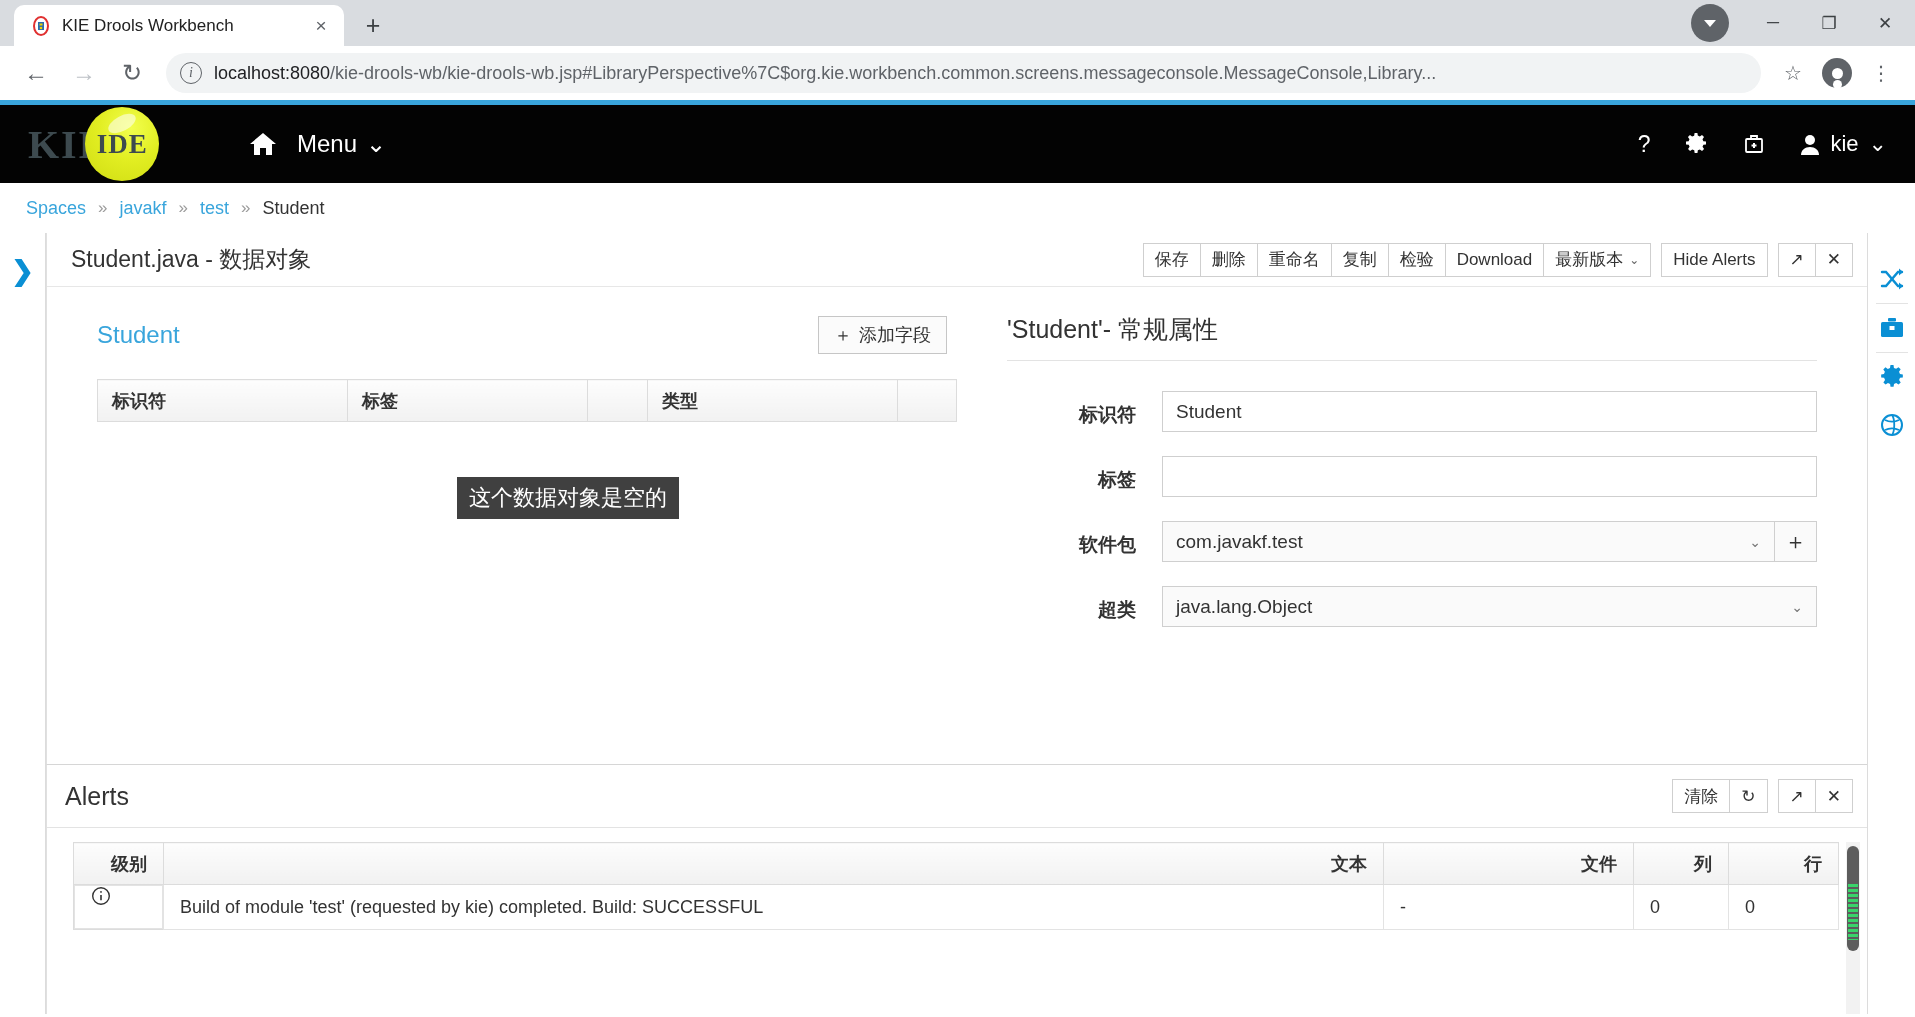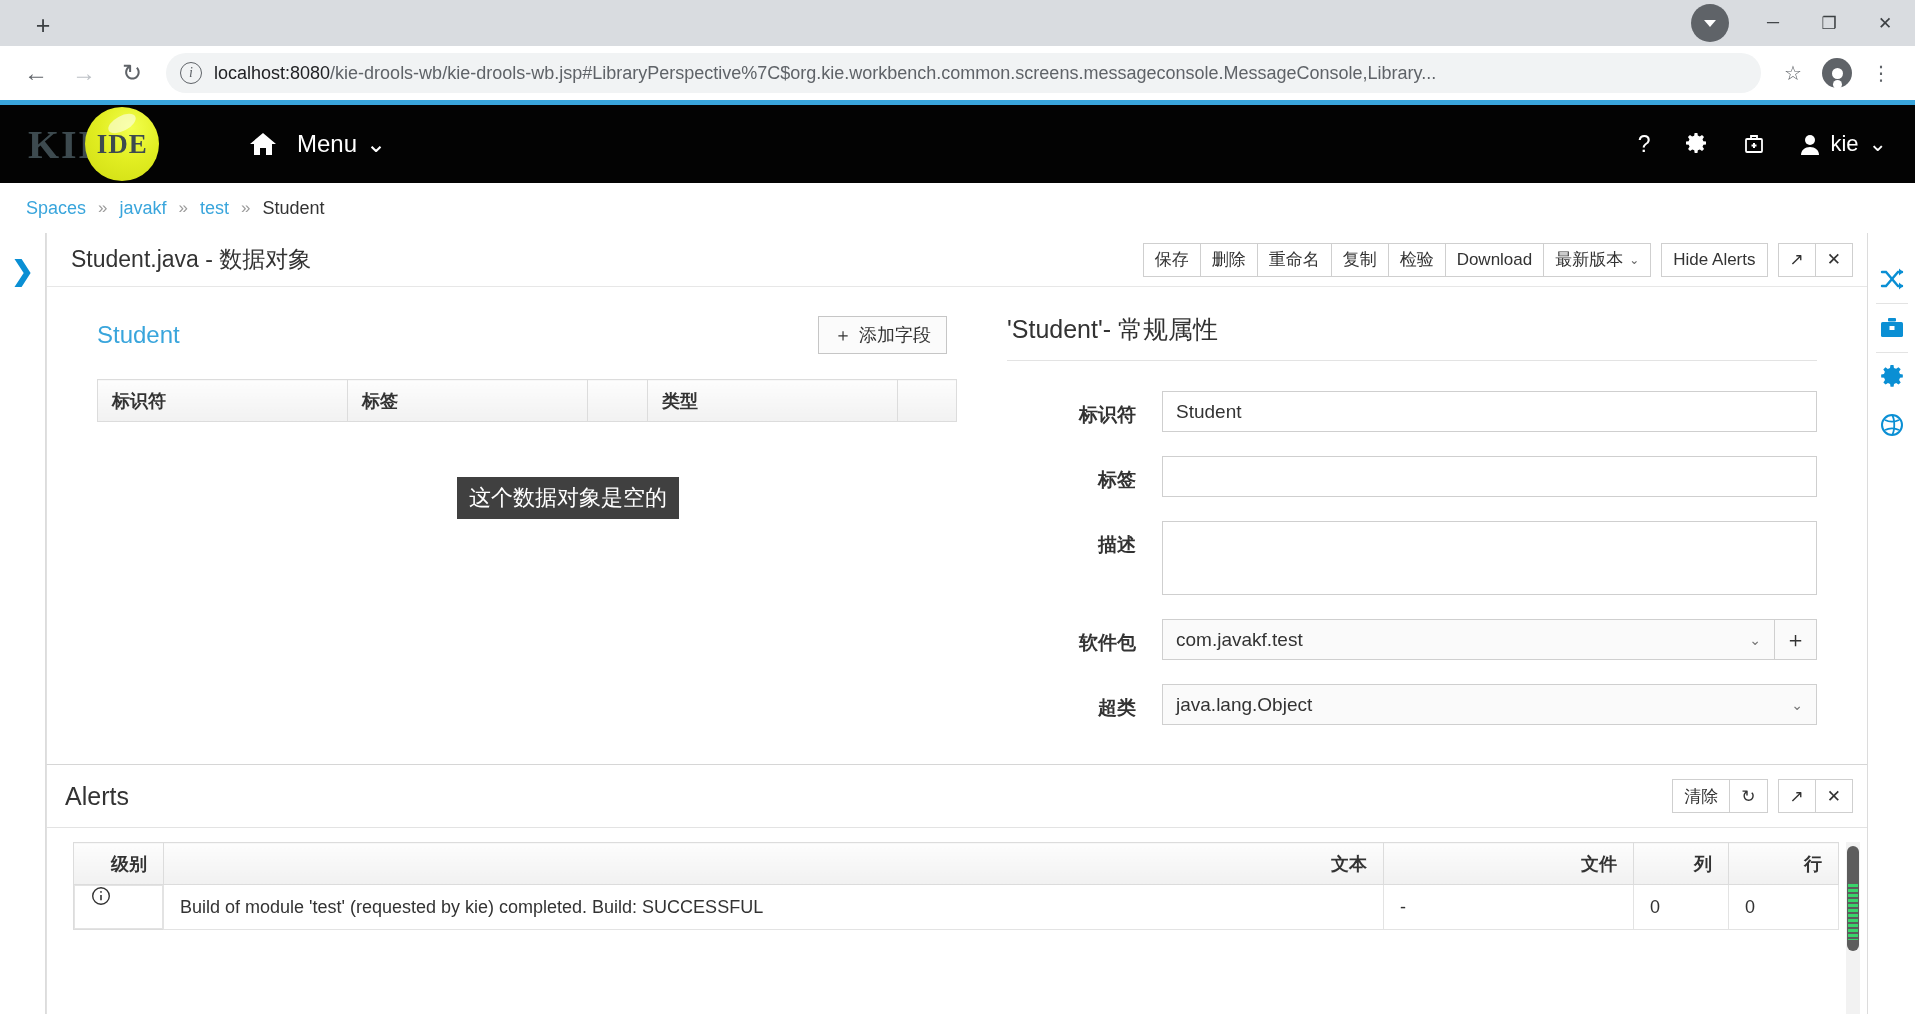--- a/index.html
+++ b/index.html
@@ -256,20 +256,32 @@
     content: ""; position: absolute; left: 1px; top: 38px; width: 10px; height: 56px;
     background: repeating-linear-gradient(#3ad36a 0 3px, #5c5c5c 3px 5px);
   }
   svg { display: block; }
 </style>
 </head>
 <body>
 
 <div class="browser-chrome">
   <div class="tabstrip">
+    <div class="tab">
+      <span class="tab-favicon">
+        <svg width="22" height="22" viewBox="0 0 22 22">
+          <ellipse cx="11" cy="11" rx="7" ry="9" fill="none" stroke="#e03030" stroke-width="2"></ellipse>
+          <rect x="8" y="7" width="6" height="8" fill="#2b6cb0"></rect>
+          <rect x="9.5" y="8.5" width="3" height="2" fill="#f0d000"></rect>
+          <circle cx="11" cy="13" r="1.3" fill="#f0d000"></circle>
+        </svg>
+      </span>
+      <span class="tab-title">KIE Drools Workbench</span>
+      <span class="tab-close">×</span>
+    </div>
     <div class="new-tab">+</div>
     <div class="win-controls">
       <div class="profile-chip">
         <svg width="20" height="20" viewBox="0 0 20 20">
             <path d="M4 7 L10 14 L16 7 Z" fill="#fff"></path>
           </svg>
       </div>
       <div class="win-btn">─</div>
       <div class="win-btn">❐</div>
       <div class="win-btn">✕</div>
@@ -410,26 +422,20 @@
             </div>
           </div>
 
           <div class="form-row">
             <div class="form-label">标签</div>
             <div class="form-control">
               <input class="inp" value="" style="">
             </div>
           </div>
 
-          <div class="form-row">
-            <div class="form-label">描述</div>
-            <div class="form-control">
-              <textarea class="txt" style=""></textarea>
-            </div>
-          </div>
 
           <div class="form-row">
             <div class="form-label">软件包</div>
             <div class="form-control">
               <div class="sel">
                 <span>com.javakf.test</span>
                 <span class="caret">⌄</span>
               </div>
               <div class="sel-plus">＋</div>
             </div>

